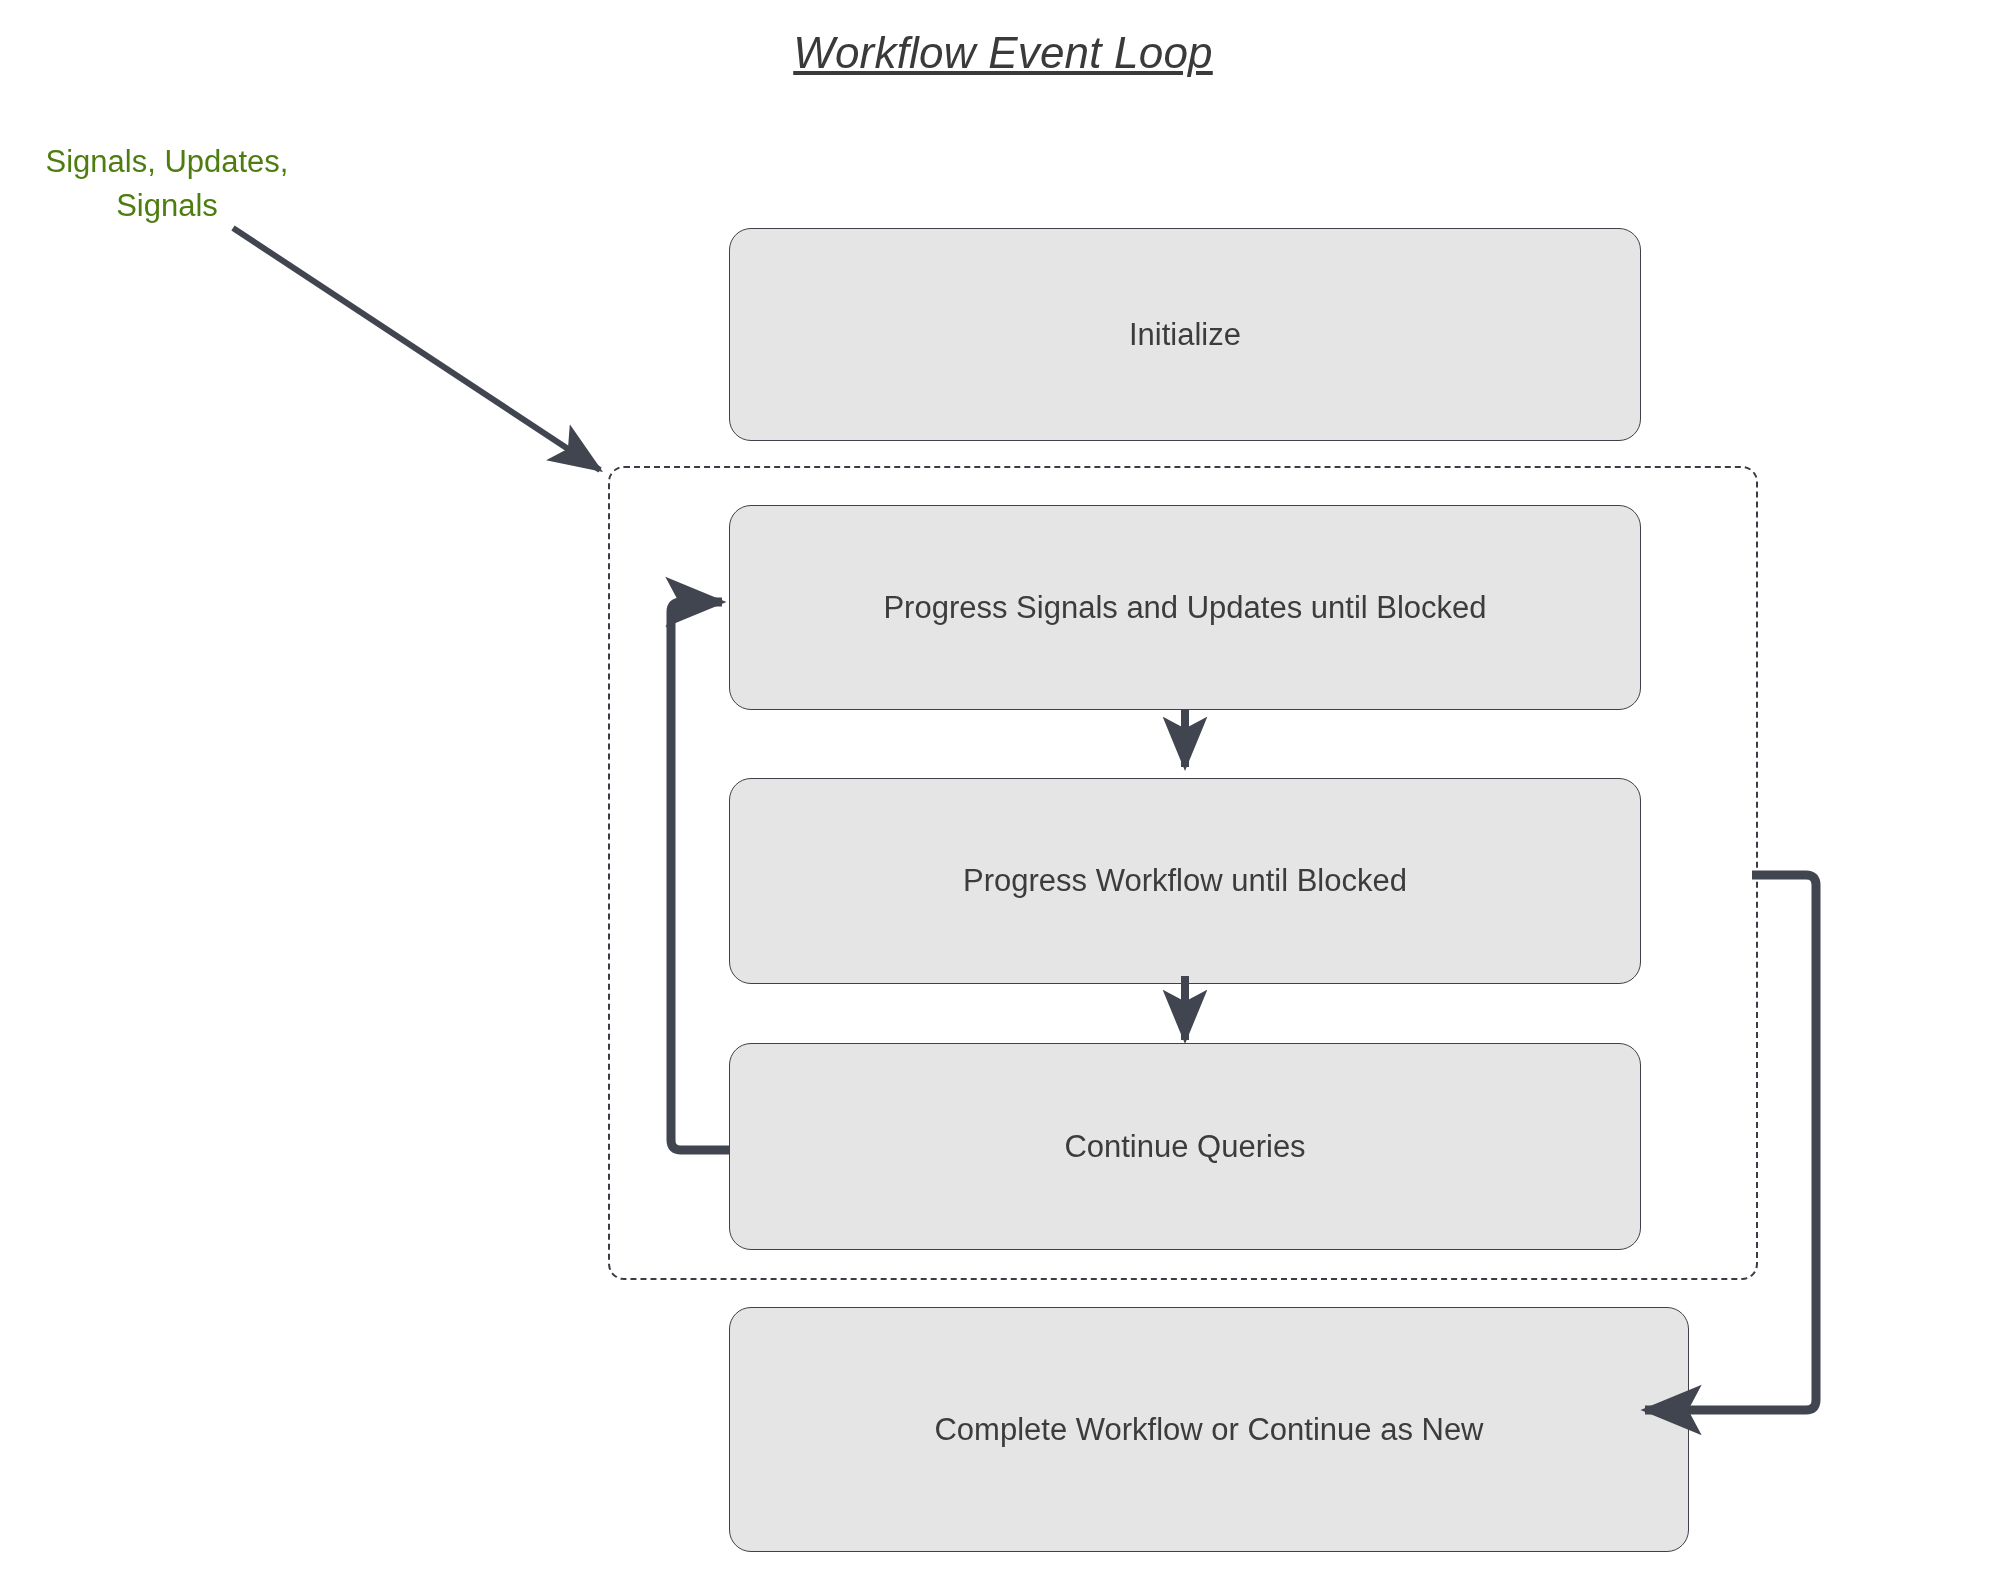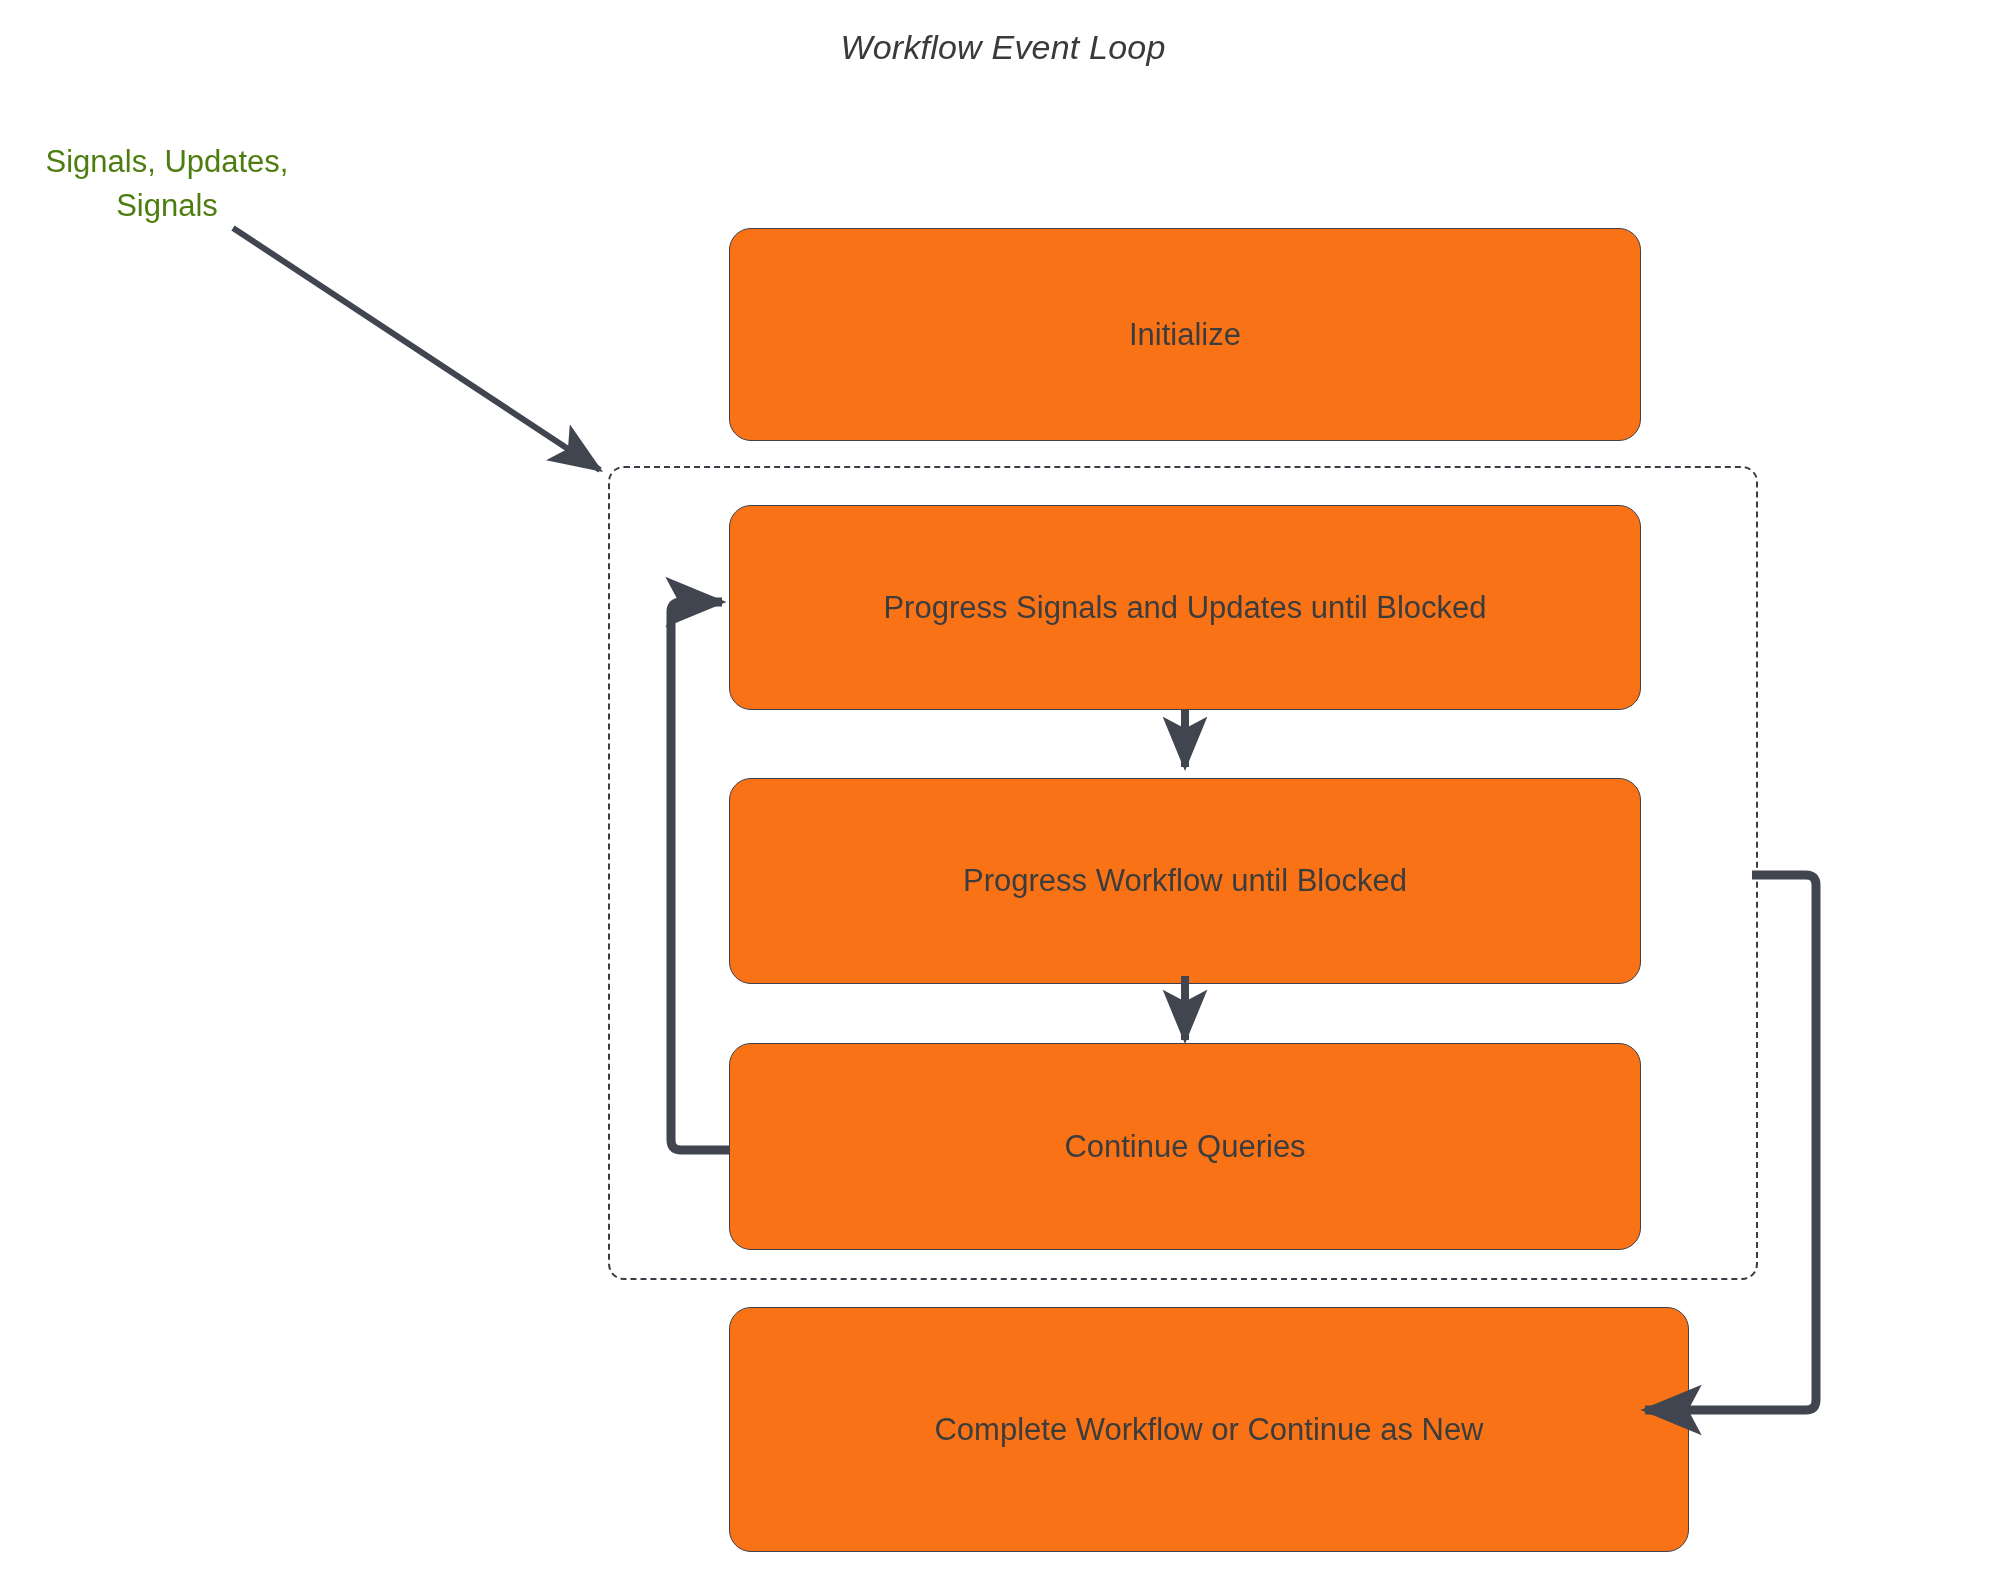--- a/index.html
+++ b/index.html
@@ -18,40 +18,41 @@
     overflow: hidden;
   }
   
   #diagram-title {
     position: absolute;
     left: 0;
     top: 28px;
     width: 2006px;
     text-align: center;
     font-style: italic;
-    font-size: 34px;
+    font-size: 44px;
     color: #3a3a3a;
     letter-spacing: 0.2px;
+    text-decoration: underline;
   }
   
   #external-label {
     position: absolute;
     left: 22px;
     top: 140px;
     width: 290px;
     text-align: center;
     font-size: 31px;
     line-height: 44px;
     color: #4d7c0f;
   }
   
   .proc-box {
     position: absolute;
     box-sizing: border-box;
-    background: #f97316;
+    background: #e5e5e5;
     border: 1.6px solid #40404a;
     border-radius: 22px;
     display: flex;
     align-items: center;
     justify-content: center;
   }
   .proc-label {
     font-size: 31px;
     color: #3c3c3c;
     text-align: center;

